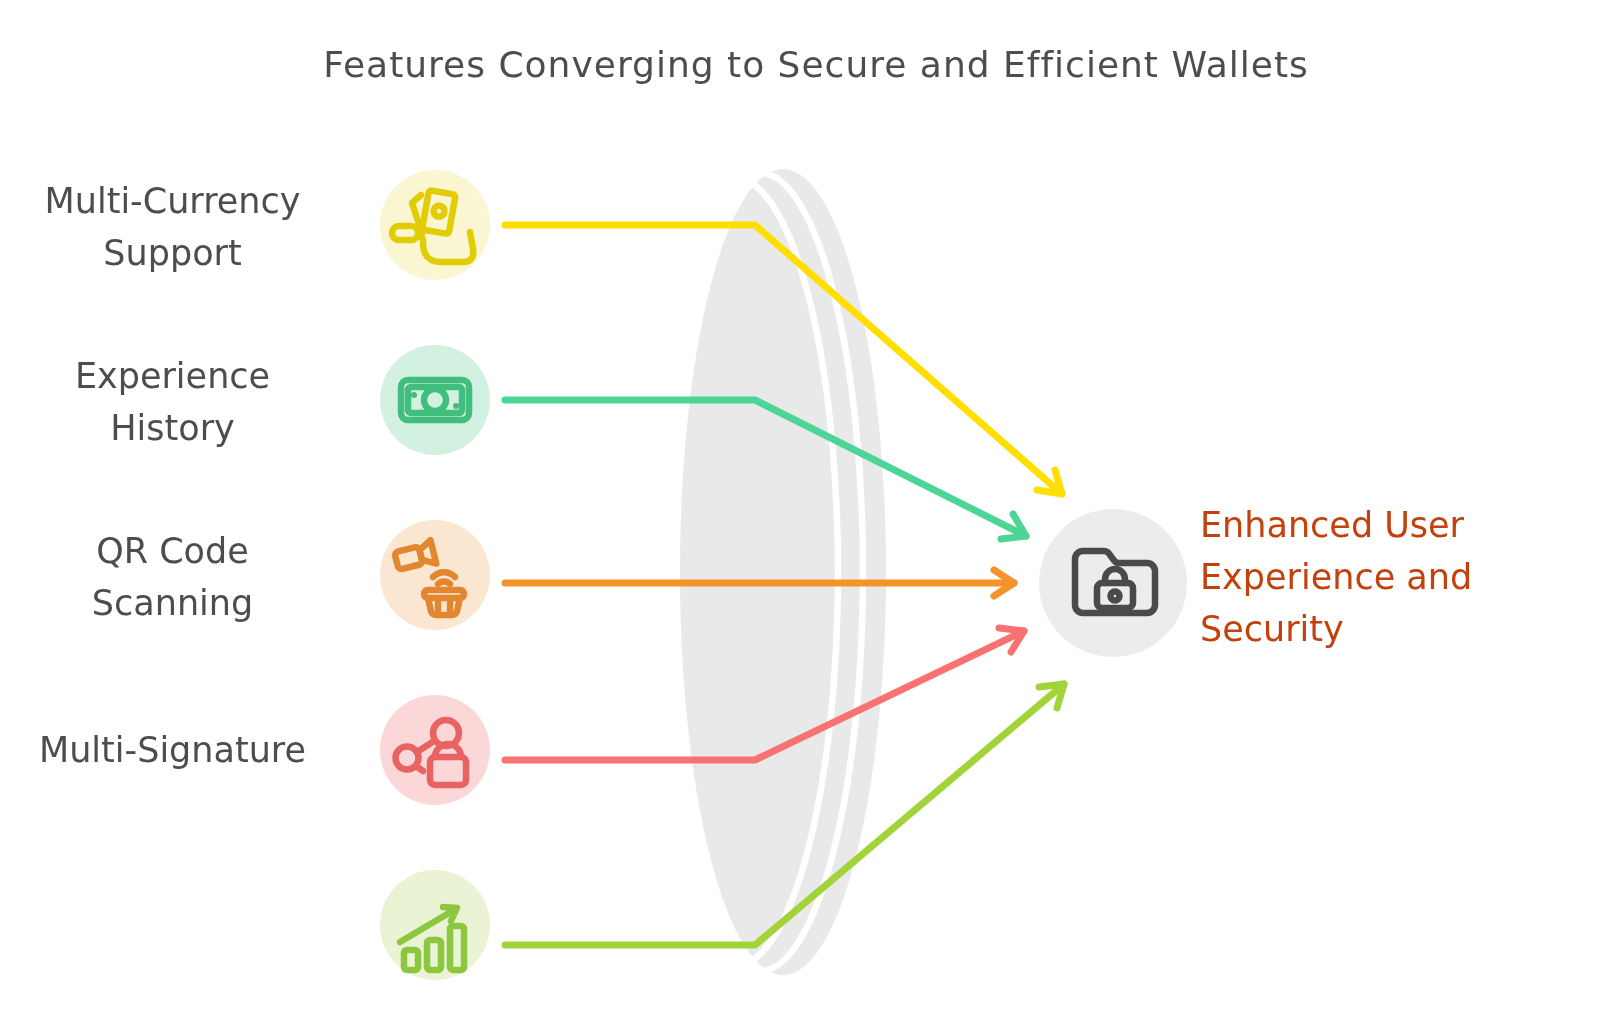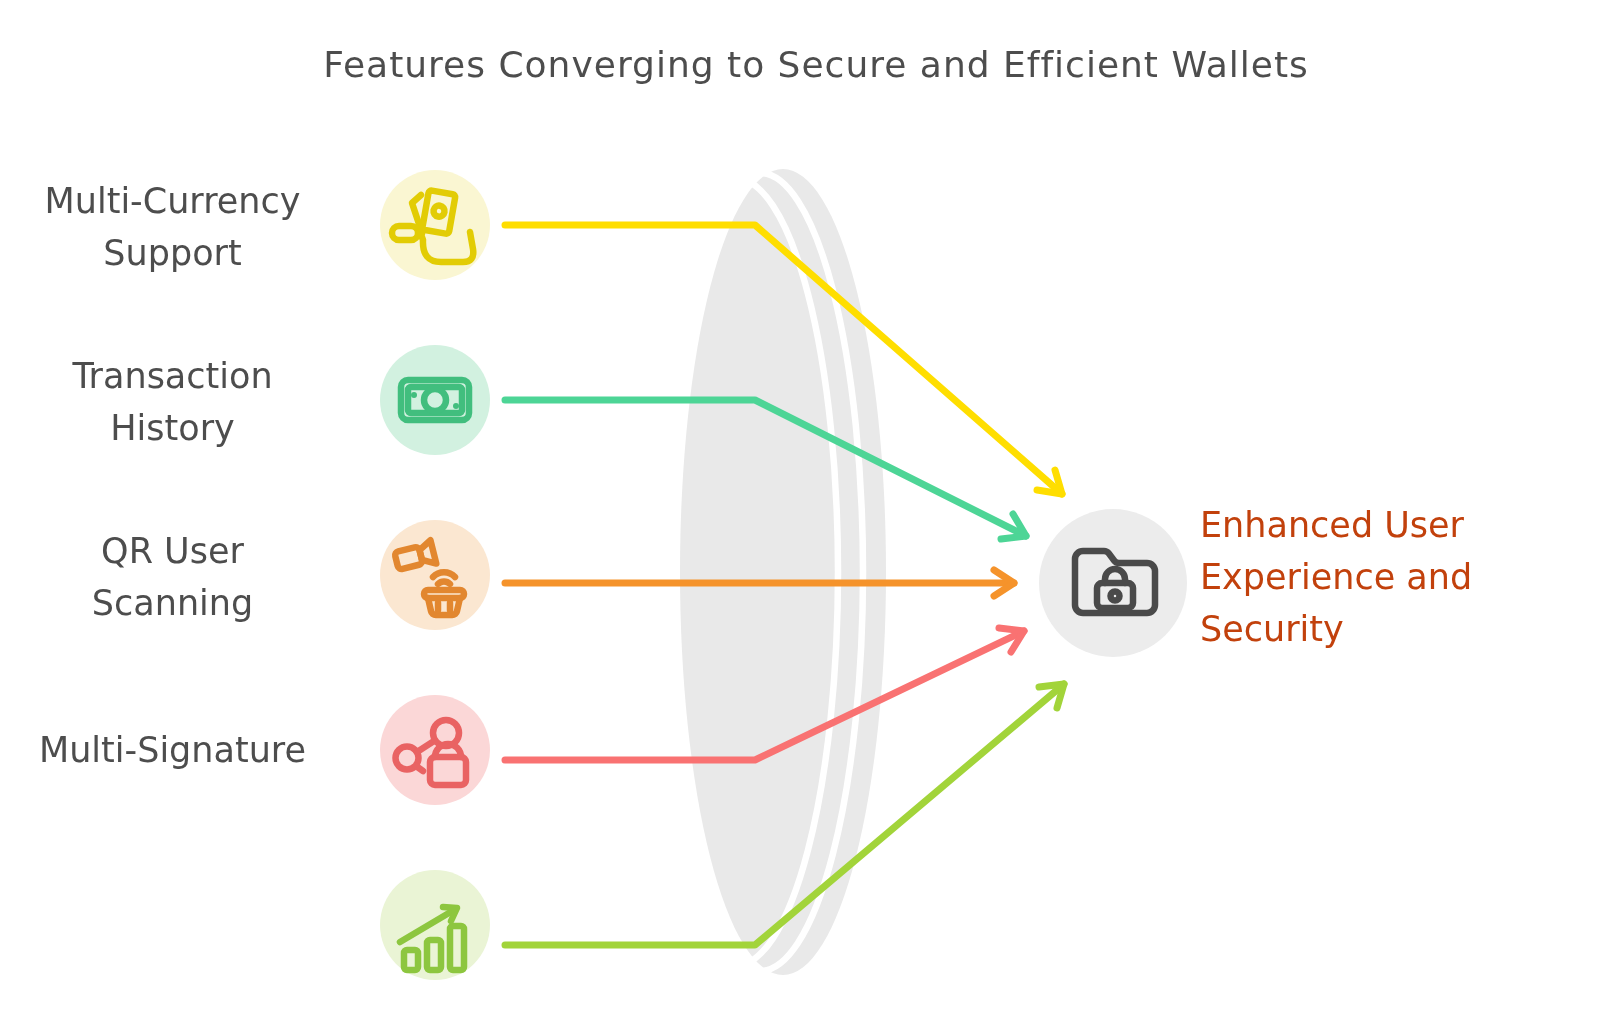--- a/index.html
+++ b/index.html
@@ -49,23 +49,23 @@
       <polyline class="arrow" points="1011,652 1024,631 999,628" stroke="#F97272"></polyline>
     </g>
     <g>
       <polyline class="arrow" points="505,945 755,945 1064,684" stroke="#A2D43A"></polyline>
       <polyline class="arrow" points="1057,708 1064,684 1039,687" stroke="#A2D43A"></polyline>
     </g>
   </svg>
 
   <div class="feature-label" style="top:227px;">Multi-Currency
 Support</div>
-  <div class="feature-label" style="top:402px;">Transaction
+  <div class="feature-label" style="top:402px;">Experience
 History</div>
-  <div class="feature-label" style="top:577px;">QR User
+  <div class="feature-label" style="top:577px;">QR Code
 Scanning</div>
   <div class="feature-label" style="top:750px;">Multi-Signature</div>
 
   <svg class="ficon" style="top:170px;" viewBox="0 0 110 110">
     <circle cx="55" cy="55" r="55" fill="#FAF6D2"></circle>
     <g class="glyph" stroke="#E2CC05">
       <g transform="rotate(10 58 44)">
         <rect x="45" y="22" width="27" height="40" rx="3"></rect>
         <circle cx="58.5" cy="41" r="5.5"></circle>
       </g>

